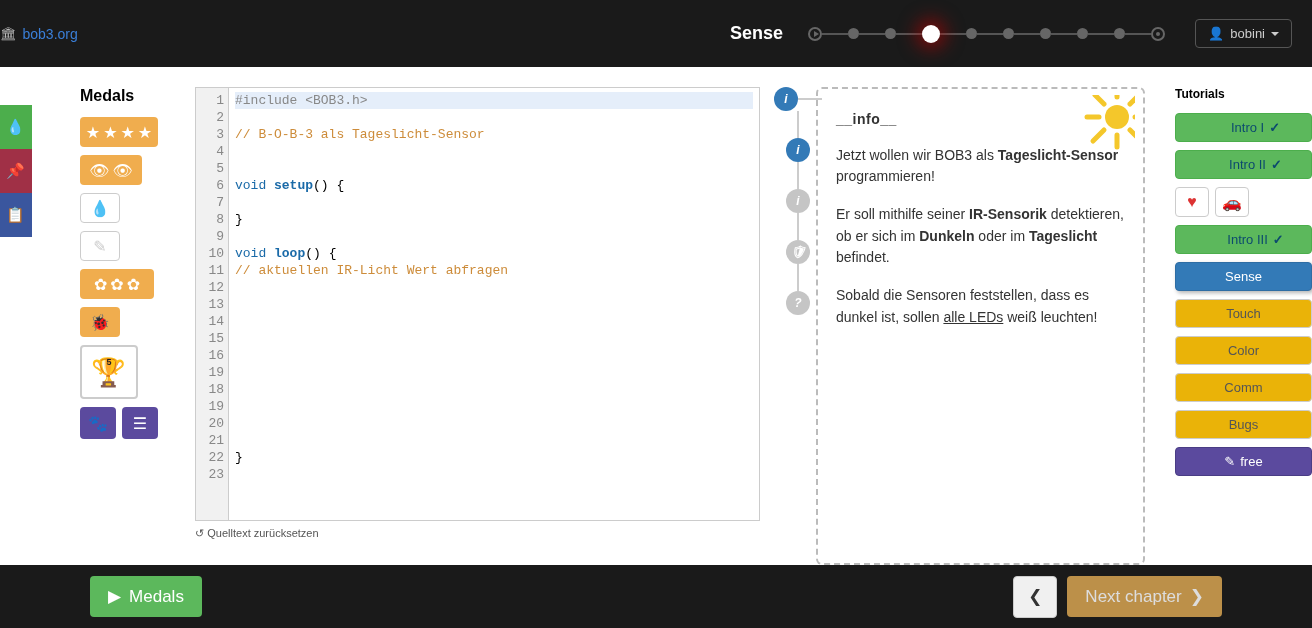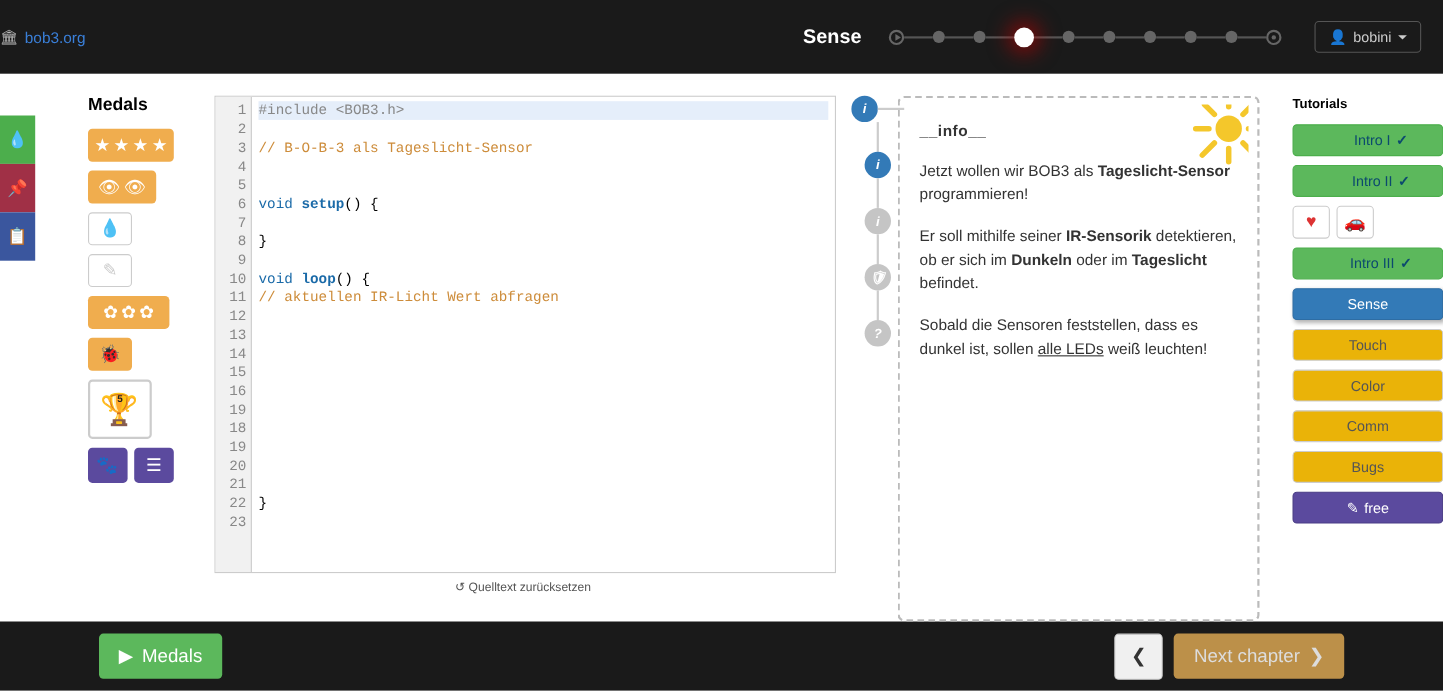--- a/index.html
+++ b/index.html
@@ -45,21 +45,21 @@
 .col-editor { width:565px; padding-top:20px; }
 .editor-wrap { border:1px solid #ccc; height:434px; display:flex; font-family: "Courier New", monospace; font-size:13px; line-height:17px; }
 .gutter { width:33px; background:#f1f1f1; border-right:1px solid #ccc; text-align:right; padding:4px 4px 0 0; color:#888; }
 .code { flex:1; padding:4px 6px 0 6px; }
 .code .hl { background:#e5eefa; display:block; width:100%; }
 .kw-pp { color:#888; }
 .kw-cm { color:#cd8c3a; }
 .kw-ty { color:#1a6aa8; }
 .kw-fn { color:#1a6aa8; font-weight:bold; }
 .kw-num { color:#1a6aa8; }
-.reset-link { text-align:center; font-size:11px; color:#555; padding:6px 4px 0 0; }
+.reset-link { text-align:left; font-size:11px; color:#555; padding:6px 4px 0 0; }
 
 
 .col-info { width:395px; padding:20px 10px 0 20px; display:flex; }
 .info-steps { width:36px; display:flex; flex-direction:column; align-items:center; padding-top:0; }
 .istep { width:24px; height:24px; border-radius:50%; background:#337ab7; color:#fff; display:flex; align-items:center; justify-content:center; font-size:12px; font-style:italic; font-weight:bold; margin-bottom:0; }
 .istep.dim { background:#c5c5c5; }
 .iline { width:2px; height:27px; background:#ccc; }
 .iline.first { width:24px; height:2px; }
 .info-box { flex:1; border:2px dashed #bbb; border-radius:6px; padding:20px 16px 24px 18px; font-size:14px; color:#333; line-height:1.55; position:relative; }
 .info-box h4 { font-size:14px; margin-bottom:14px; letter-spacing:.5px; font-weight:bold; }

